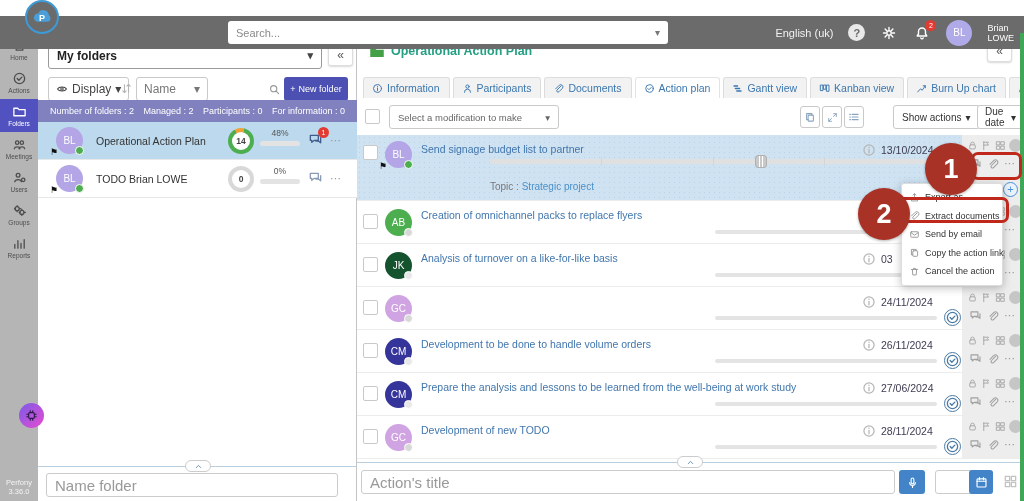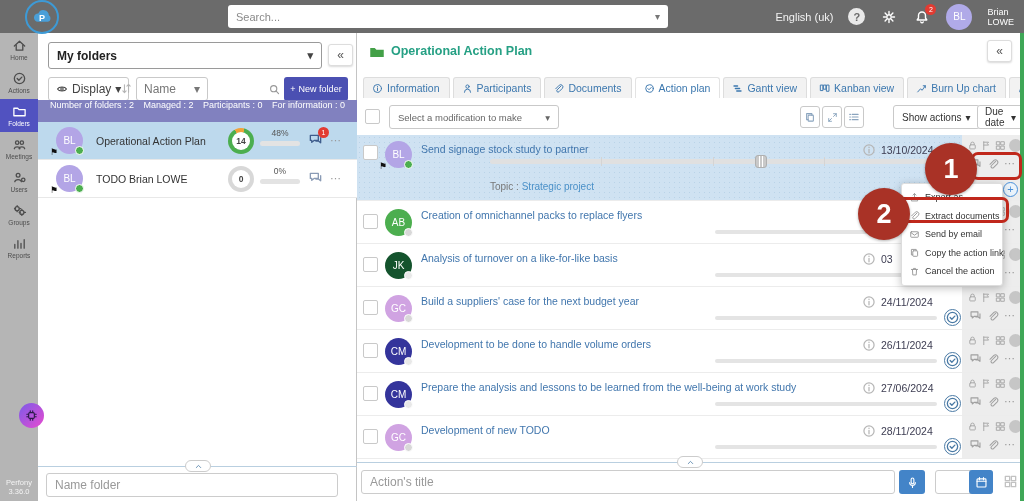--- a/index.html
+++ b/index.html
@@ -2,21 +2,21 @@
 <html><head>
 <meta charset="utf-8">
 <style>
   * { margin:0; padding:0; box-sizing:border-box; }
   html,body { background:#dfe3e6; }
   body { font-family:"Liberation Sans", sans-serif; }
   .screen { position:relative; width:1024px; height:501px; background:#fff; overflow:hidden;
             font-family:"Liberation Sans", sans-serif; }
 
   
-  .topbar { position:absolute; left:0; top:0; width:1024px; height:33px; background:#6b6b6b; z-index:30; }
+  .topbar { position:absolute; left:0; top:16px; width:1024px; height:33px; background:#6b6b6b; z-index:30; }
   .logo { position:absolute; left:25px; top:0px; width:34px; height:34px; border:2px solid #3d9ad6;
           border-radius:50%; background:#6b6b6b; display:flex; align-items:center; justify-content:center; z-index:31;}
   .logo .p-letter { position:absolute; color:#fff; font-size:9px; font-weight:bold; margin-top:1px; }
   .search-wrap { position:absolute; left:228px; top:5px; width:440px; height:23px; background:#fff;
                  border-radius:3px; display:flex; align-items:center; padding:0 8px; }
   .search-wrap input { border:none; outline:none; flex:1; font-size:11px; color:#333;
                        font-family:"Liberation Sans", sans-serif; }
   .search-wrap input::placeholder { color:#8a8a8a; }
   .search-caret { color:#777; font-size:10px; }
   .tb-right { position:absolute; right:10px; top:0; height:33px; display:flex; align-items:center; gap:15px; color:#f2f2f2; }
@@ -53,21 +53,21 @@
          gap:4px; font-size:12px; color:#444; cursor:pointer; font-family:"Liberation Sans", sans-serif; }
   .display-btn { position:absolute; left:10px; top:44px; height:24px; padding:0 7px; }
   .sort-ic { position:absolute; left:82px; top:49px; color:#b5b5b5; }
   .name-select { position:absolute; left:98px; top:44px; width:72px; height:24px; padding:0 7px; color:#777; }
   .name-select .caret { margin-left:auto; }
   .fp-search { position:absolute; left:222px; top:44px; width:30px; height:24px; display:flex; align-items:center;
                justify-content:center; color:#999; border-right:1px solid #ddd; cursor:pointer; }
   .new-folder-btn { position:absolute; left:246px; top:44px; width:64px; height:24px; background:#4b50b2; color:#fff;
                     border:none; border-radius:3px; font-size:9px; display:flex; align-items:center; justify-content:center; gap:3px; cursor:pointer; }
   .stats-bar { position:absolute; left:0; top:67px; width:319px; height:22px; background:#8181bf; color:#fff;
-               font-size:9px; display:flex; align-items:flex-start; justify-content:space-between; padding:0 12px; }
+               font-size:9px; display:flex; align-items:flex-end; justify-content:space-between; padding:16px 12px; }
   .folder-rows { position:absolute; left:0; top:89px; width:319px; }
   .f-row { position:relative; height:38px; background:#fff; border-bottom:1px solid #e8e8e8; cursor:pointer; }
   .f-row.selected { background:#bdd9ed; }
   .avatar { position:absolute; border-radius:50%; color:#fff; display:flex; align-items:center; justify-content:center; font-size:10px; }
   .avatar .dot { position:absolute; right:-1px; bottom:-1px; width:9px; height:9px; border-radius:50%; border:1.5px solid #fff; }
   .avatar .flag { position:absolute; left:-6px; bottom:-3px; color:#111; font-size:9px; }
   .f-name { position:absolute; left:58px; top:13px; font-size:10.5px; color:#333; white-space:nowrap; }
   .ring { position:absolute; left:190px; top:6px; width:26px; height:26px; border-radius:50%;
           display:flex; align-items:center; justify-content:center; }
   .ring .inner { width:18px; height:18px; border-radius:50%; background:#fff; display:flex; align-items:center;
@@ -78,21 +78,21 @@
   .f-chat { position:absolute; left:270px; top:10px; color:#8a9bb5; }
   .f-chat.has-badge { color:#3f5d8c; }
   .chat-badge { position:absolute; top:-5px; right:-6px; width:11px; height:11px; border-radius:50%; background:#e23b32;
                 color:#fff; font-size:7px; display:flex; align-items:center; justify-content:center; }
   .dots { color:#999; font-size:11px; letter-spacing:1px; cursor:pointer; }
   .f-dots { position:absolute; left:292px; top:12px; }
   .fp-divider { position:absolute; left:0; top:433px; width:319px; border-top:1px solid #b9cfe0; }
   .oval-toggle { position:absolute; width:26px; height:12px; background:#fff; border:1px solid #ccc; border-radius:7px;
                  display:flex; align-items:center; justify-content:center; color:#4a7aa5; cursor:pointer; }
   .fp-oval { left:147px; top:427px; }
-  .panel-input { position:absolute; height:24px; border:1px solid #ccc; border-radius:3px; padding:0 8px; font-size:12px;
+  .panel-input { position:absolute; height:24px; border:1px solid #ccc; border-radius:3px; padding:0 8px; font-size:15px;
                  color:#333; font-family:"Liberation Sans", sans-serif; outline:none; }
   .panel-input::placeholder { color:#999; }
   .fp-name-input { left:8px; top:440px; width:292px; }
 
   
   .main { position:absolute; left:357px; top:33px; width:667px; height:468px; background:#fff; }
   .m-title { position:absolute; left:34px; top:11px; font-size:12.5px; font-weight:bold; color:#26a084; }
   .m-folder-ic { position:absolute; left:11px; top:10px; color:#43a047; }
   .m-collapse { left:630px; top:7px; }
   .tabs { position:absolute; left:6px; top:44px; display:flex; gap:3px; }
@@ -477,21 +477,21 @@
     </div>
     <div class="btn due-date-btn">
       <span>Due date</span>
         <span class="caret">▾</span>
     </div>
 
     <div class="rows" id="action-rows">
         <div class="a-row selected">
           <div class="checkbox" style="left:6px;top:10px"></div>
           <span class="avatar" style="left:28px;top:6px;width:27px;height:27px;background:#b3a5e6">BL<span class="flag">⚑</span><span class="dot" style="background:#4cae4f"></span></span>
-          <span class="a-title">Send signage stock study to partner</span>
+          <span class="a-title">Send signage budget list to partner</span>
           <span class="a-info">
             <svg class="ic" width="14" height="14" viewBox="0 0 16 16" fill="none" stroke="currentColor" stroke-width="1.4" stroke-linecap="round" stroke-linejoin="round">
               <circle cx="8" cy="8" r="5.8"></circle>
               <path d="M8 7.2v4M8 4.8v.3"></path>
             </svg>
           </span>
           <span class="a-date">13/10/2024</span>
           <span class="slider"><span class="fill" style="width:61%"></span><span class="tick" style="left:25%"></span><span class="tick" style="left:50%"></span><span class="tick" style="left:75%"></span><span class="handle" style="left:calc(61% - 6px)"></span></span>
           <span class="topic-line">Topic : <a>Strategic project</a></span>
           <span class="a-check" style="top:24px">
@@ -649,21 +649,20 @@
                   <path d="M11.5 4.5 6 10a1.9 1.9 0 0 0 2.7 2.7l5-5a3.2 3.2 0 0 0-4.5-4.5L4 8.4"></path>
                 </svg>
               </span>
               <span class="dots">⋯</span>
             </span>
           </span>
         </div>
         <div class="a-row">
           <div class="checkbox" style="left:6px;top:13px"></div>
           <span class="avatar" style="left:28px;top:8px;width:27px;height:27px;background:#d0a3e2">GC<span class="dot" style="background:#d8d8d8"></span></span>
-          <span class="a-title">Build a suppliers' case for the next budget year</span>
           <span class="a-info">
             <svg class="ic" width="14" height="14" viewBox="0 0 16 16" fill="none" stroke="currentColor" stroke-width="1.4" stroke-linecap="round" stroke-linejoin="round">
               <circle cx="8" cy="8" r="5.8"></circle>
               <path d="M8 7.2v4M8 4.8v.3"></path>
             </svg>
           </span>
           <span class="a-date">24/11/2024</span>
           <span class="a-progress"><span class="fill" style="width:40%"></span></span>
           <span class="a-check">
             <svg class="ic" width="15" height="15" viewBox="0 0 16 16" fill="none" stroke="currentColor" stroke-width="1.4" stroke-linecap="round" stroke-linejoin="round">

